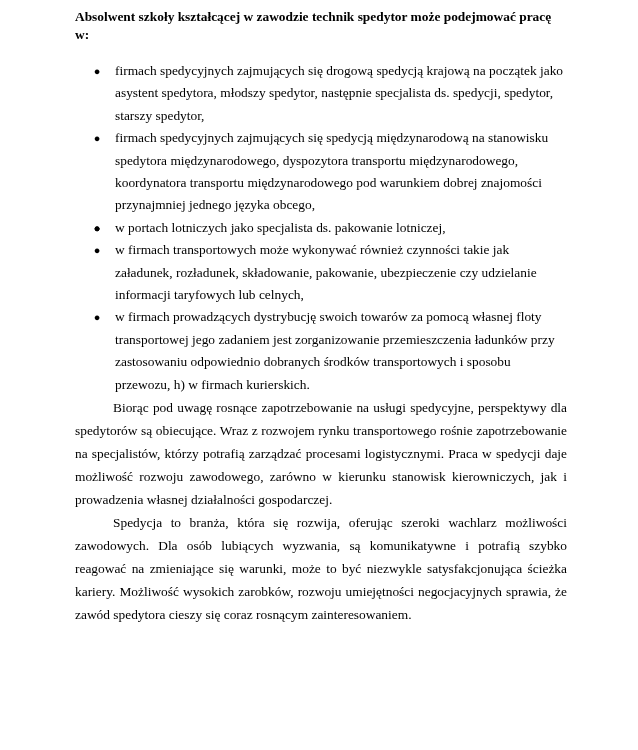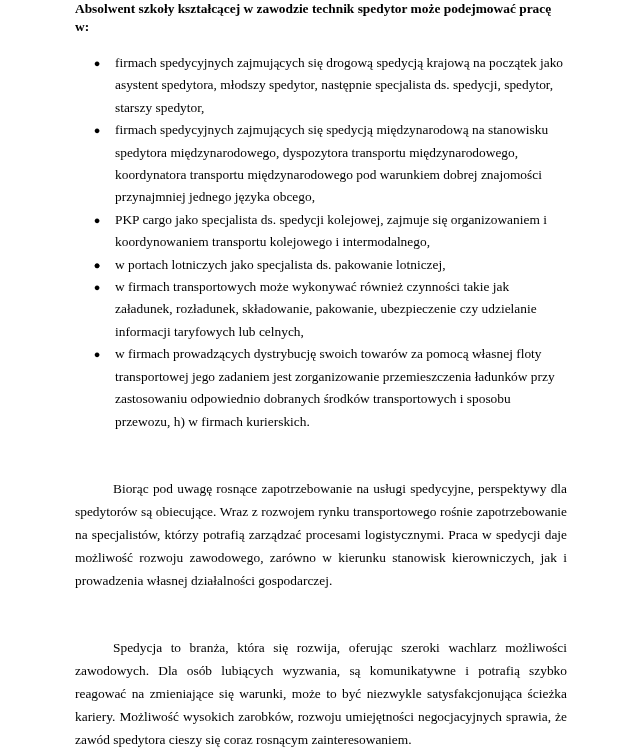--- a/index.html
+++ b/index.html
@@ -19,20 +19,21 @@
   .page {
     position: absolute;
     left: 75px;
     top: 0;
     width: 492px;
   }
   .heading {
     font-weight: bold;
     font-size: 13.4px;
     margin: 0;
+    padding-top: 8px;
     line-height: 18px;
   }
   ul.bullets {
     list-style: none;
     margin: 16px 0 0 0;
     padding: 0;
   }
   ul.bullets li {
     position: relative;
     padding-left: 40px;
@@ -47,21 +48,20 @@
     text-align: center;
     font-size: 11px;
   }
   p.para {
     margin: 0;
     text-align: justify;
     line-height: 23px;
   }
   p.indent {
     text-indent: 38px;
-    margin-top: 44px;
   }
   .p1 { margin-top: 10px; }
   .p2 { margin-top: 12px; }
   .p3 { margin-top: 12px; }
 </style>
 </head>
 <body>
 
 <div class="page">
   <p class="heading">Absolwent szkoły kształcącej w zawodzie technik spedytor może podejmować pracę w:</p>
@@ -70,21 +70,20 @@
     <li>
       <span class="bullet">●</span>
       <span>firmach spedycyjnych zajmujących się drogową spedycją krajową na początek jako asystent spedytora, młodszy spedytor, następnie specjalista ds. spedycji, spedytor, starszy spedytor,</span>
     </li>
     <li>
       <span class="bullet">●</span>
       <span>firmach spedycyjnych zajmujących się spedycją międzynarodową na stanowisku spedytora międzynarodowego, dyspozytora transportu międzynarodowego, koordynatora transportu międzynarodowego pod warunkiem dobrej znajomości przynajmniej jednego języka obcego,</span>
     </li>
     <li>
       <span class="bullet">●</span>
-      <span>PKP cargo jako specjalista ds. spedycji kolejowej, zajmuje się organizowaniem i koordynowaniem transportu kolejowego i intermodalnego,</span>
     </li>
     <li>
       <span class="bullet">●</span>
     </li>
     <li>
       <span class="bullet">●</span>
       <span>w portach lotniczych jako specjalista ds. pakowanie lotniczej,</span>
     </li>
     <li>
       <span class="bullet">●</span>

